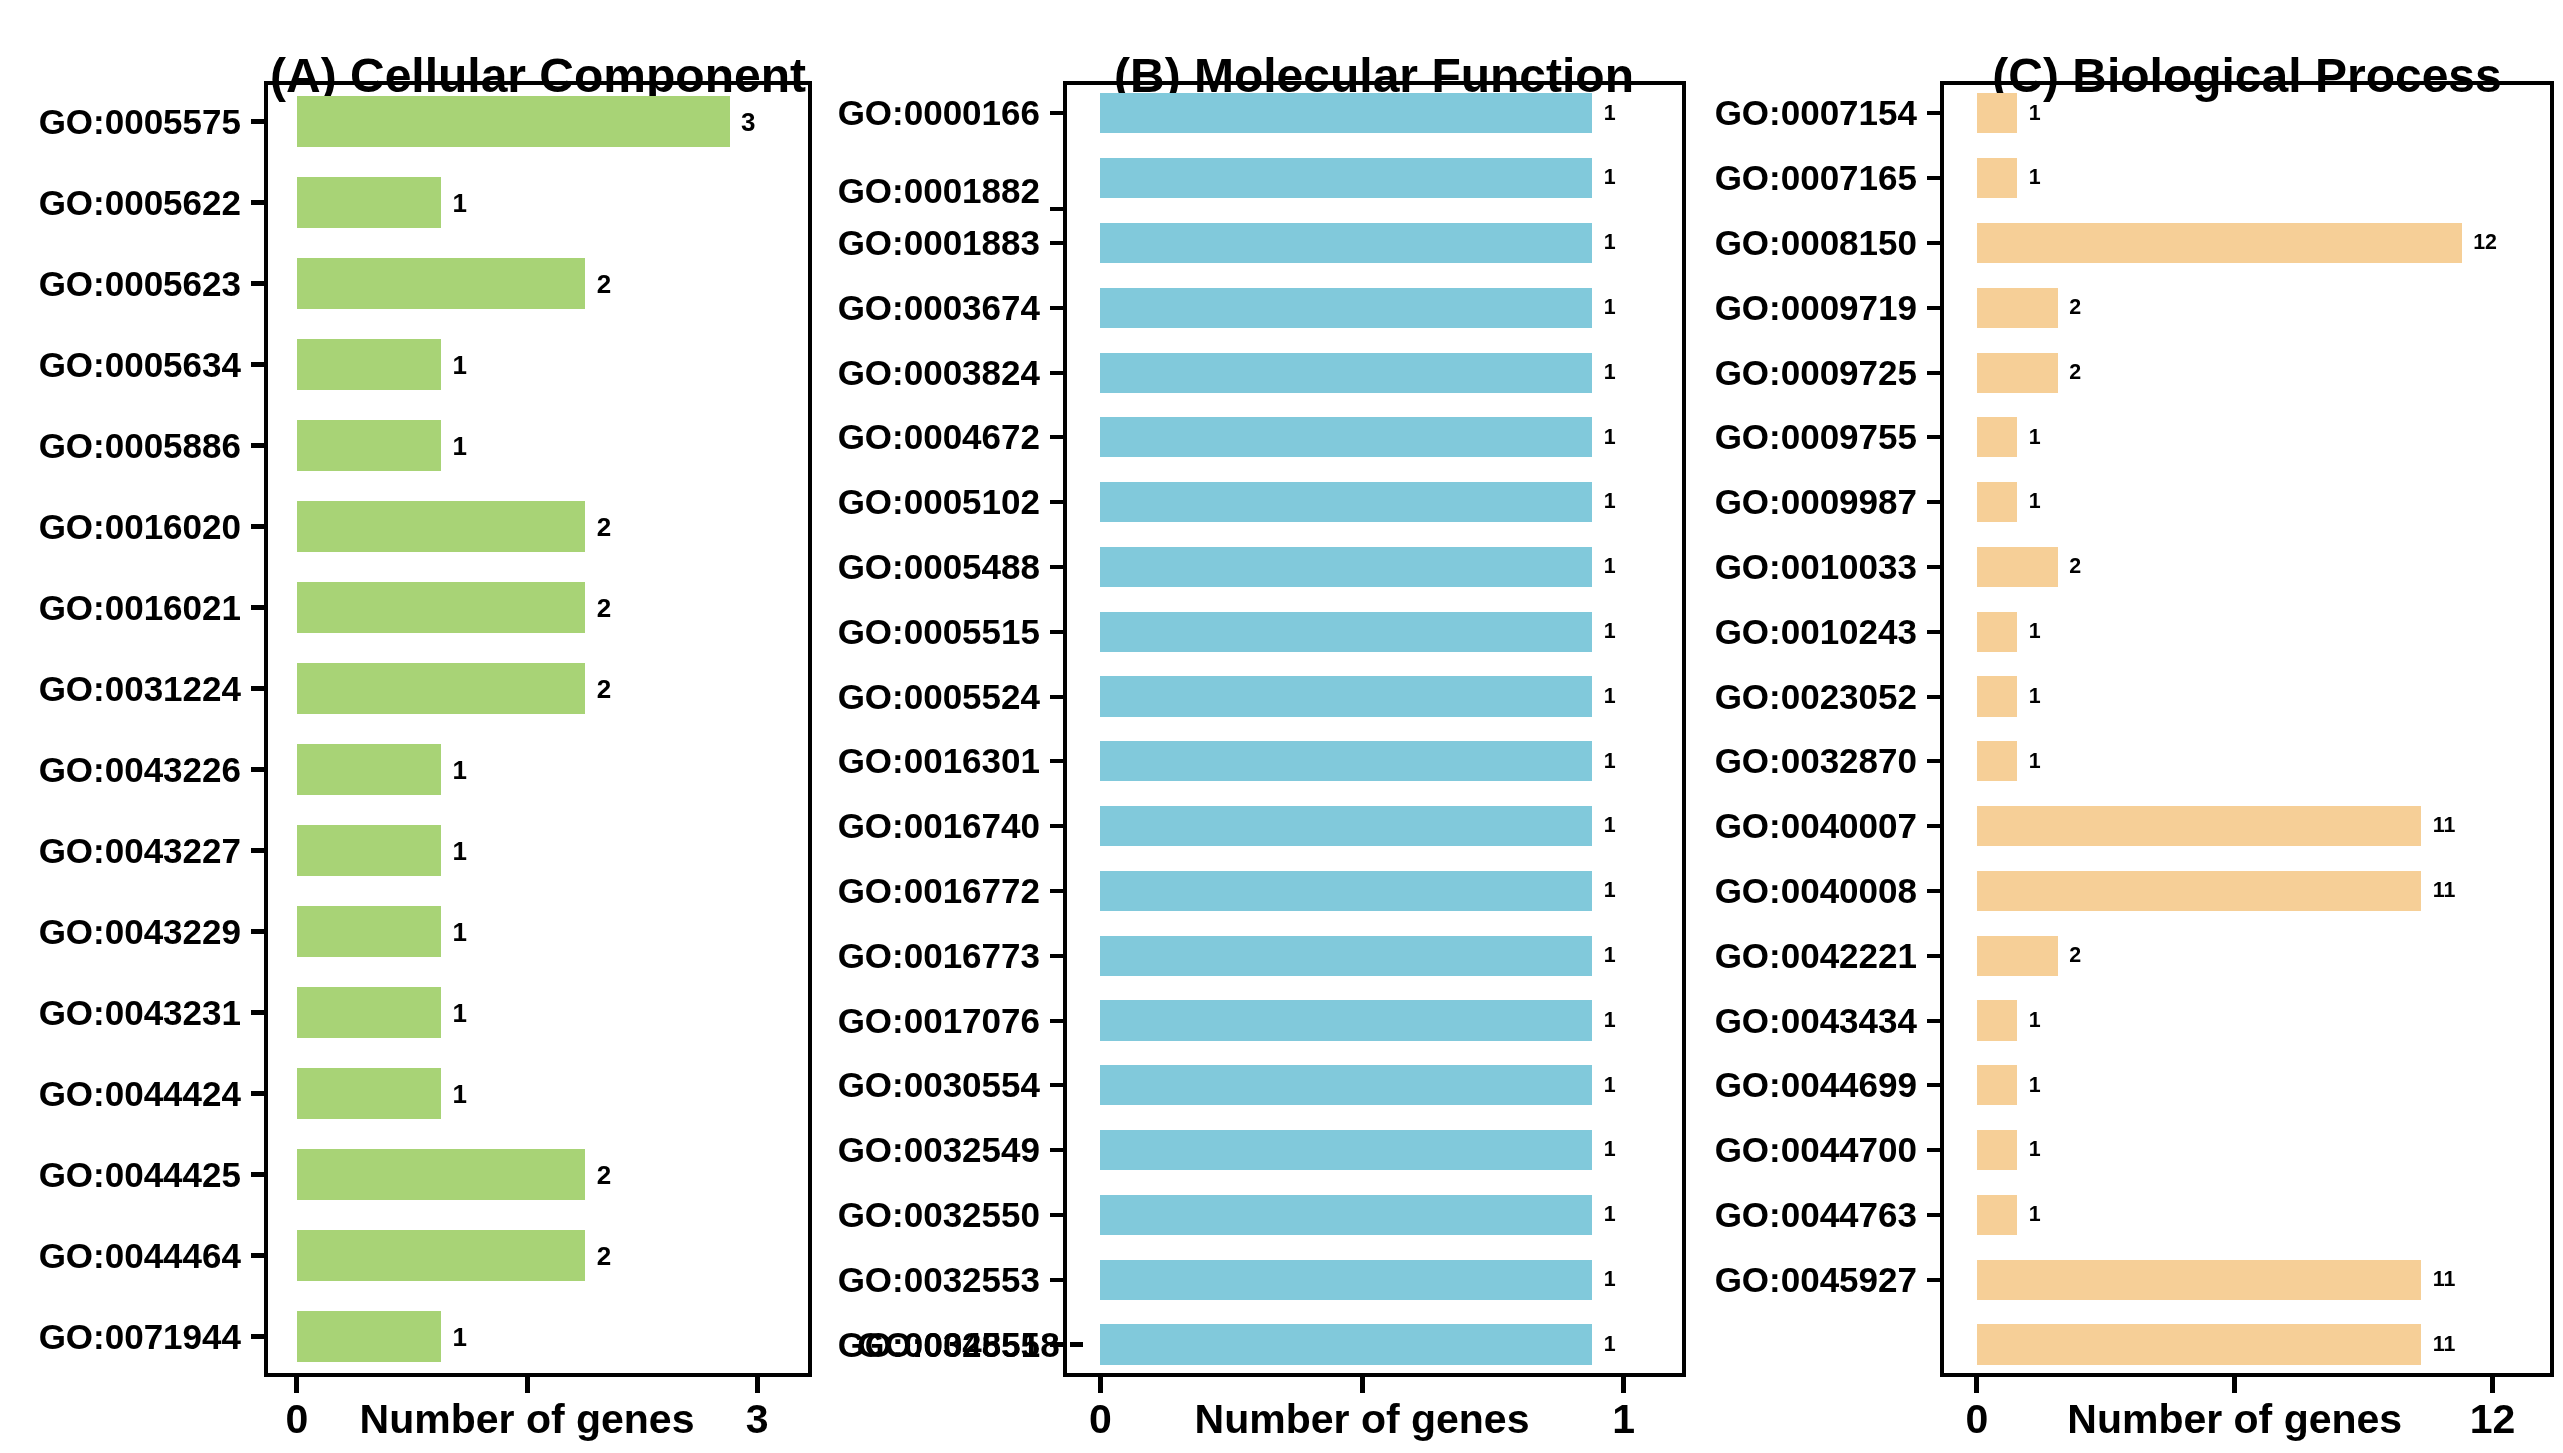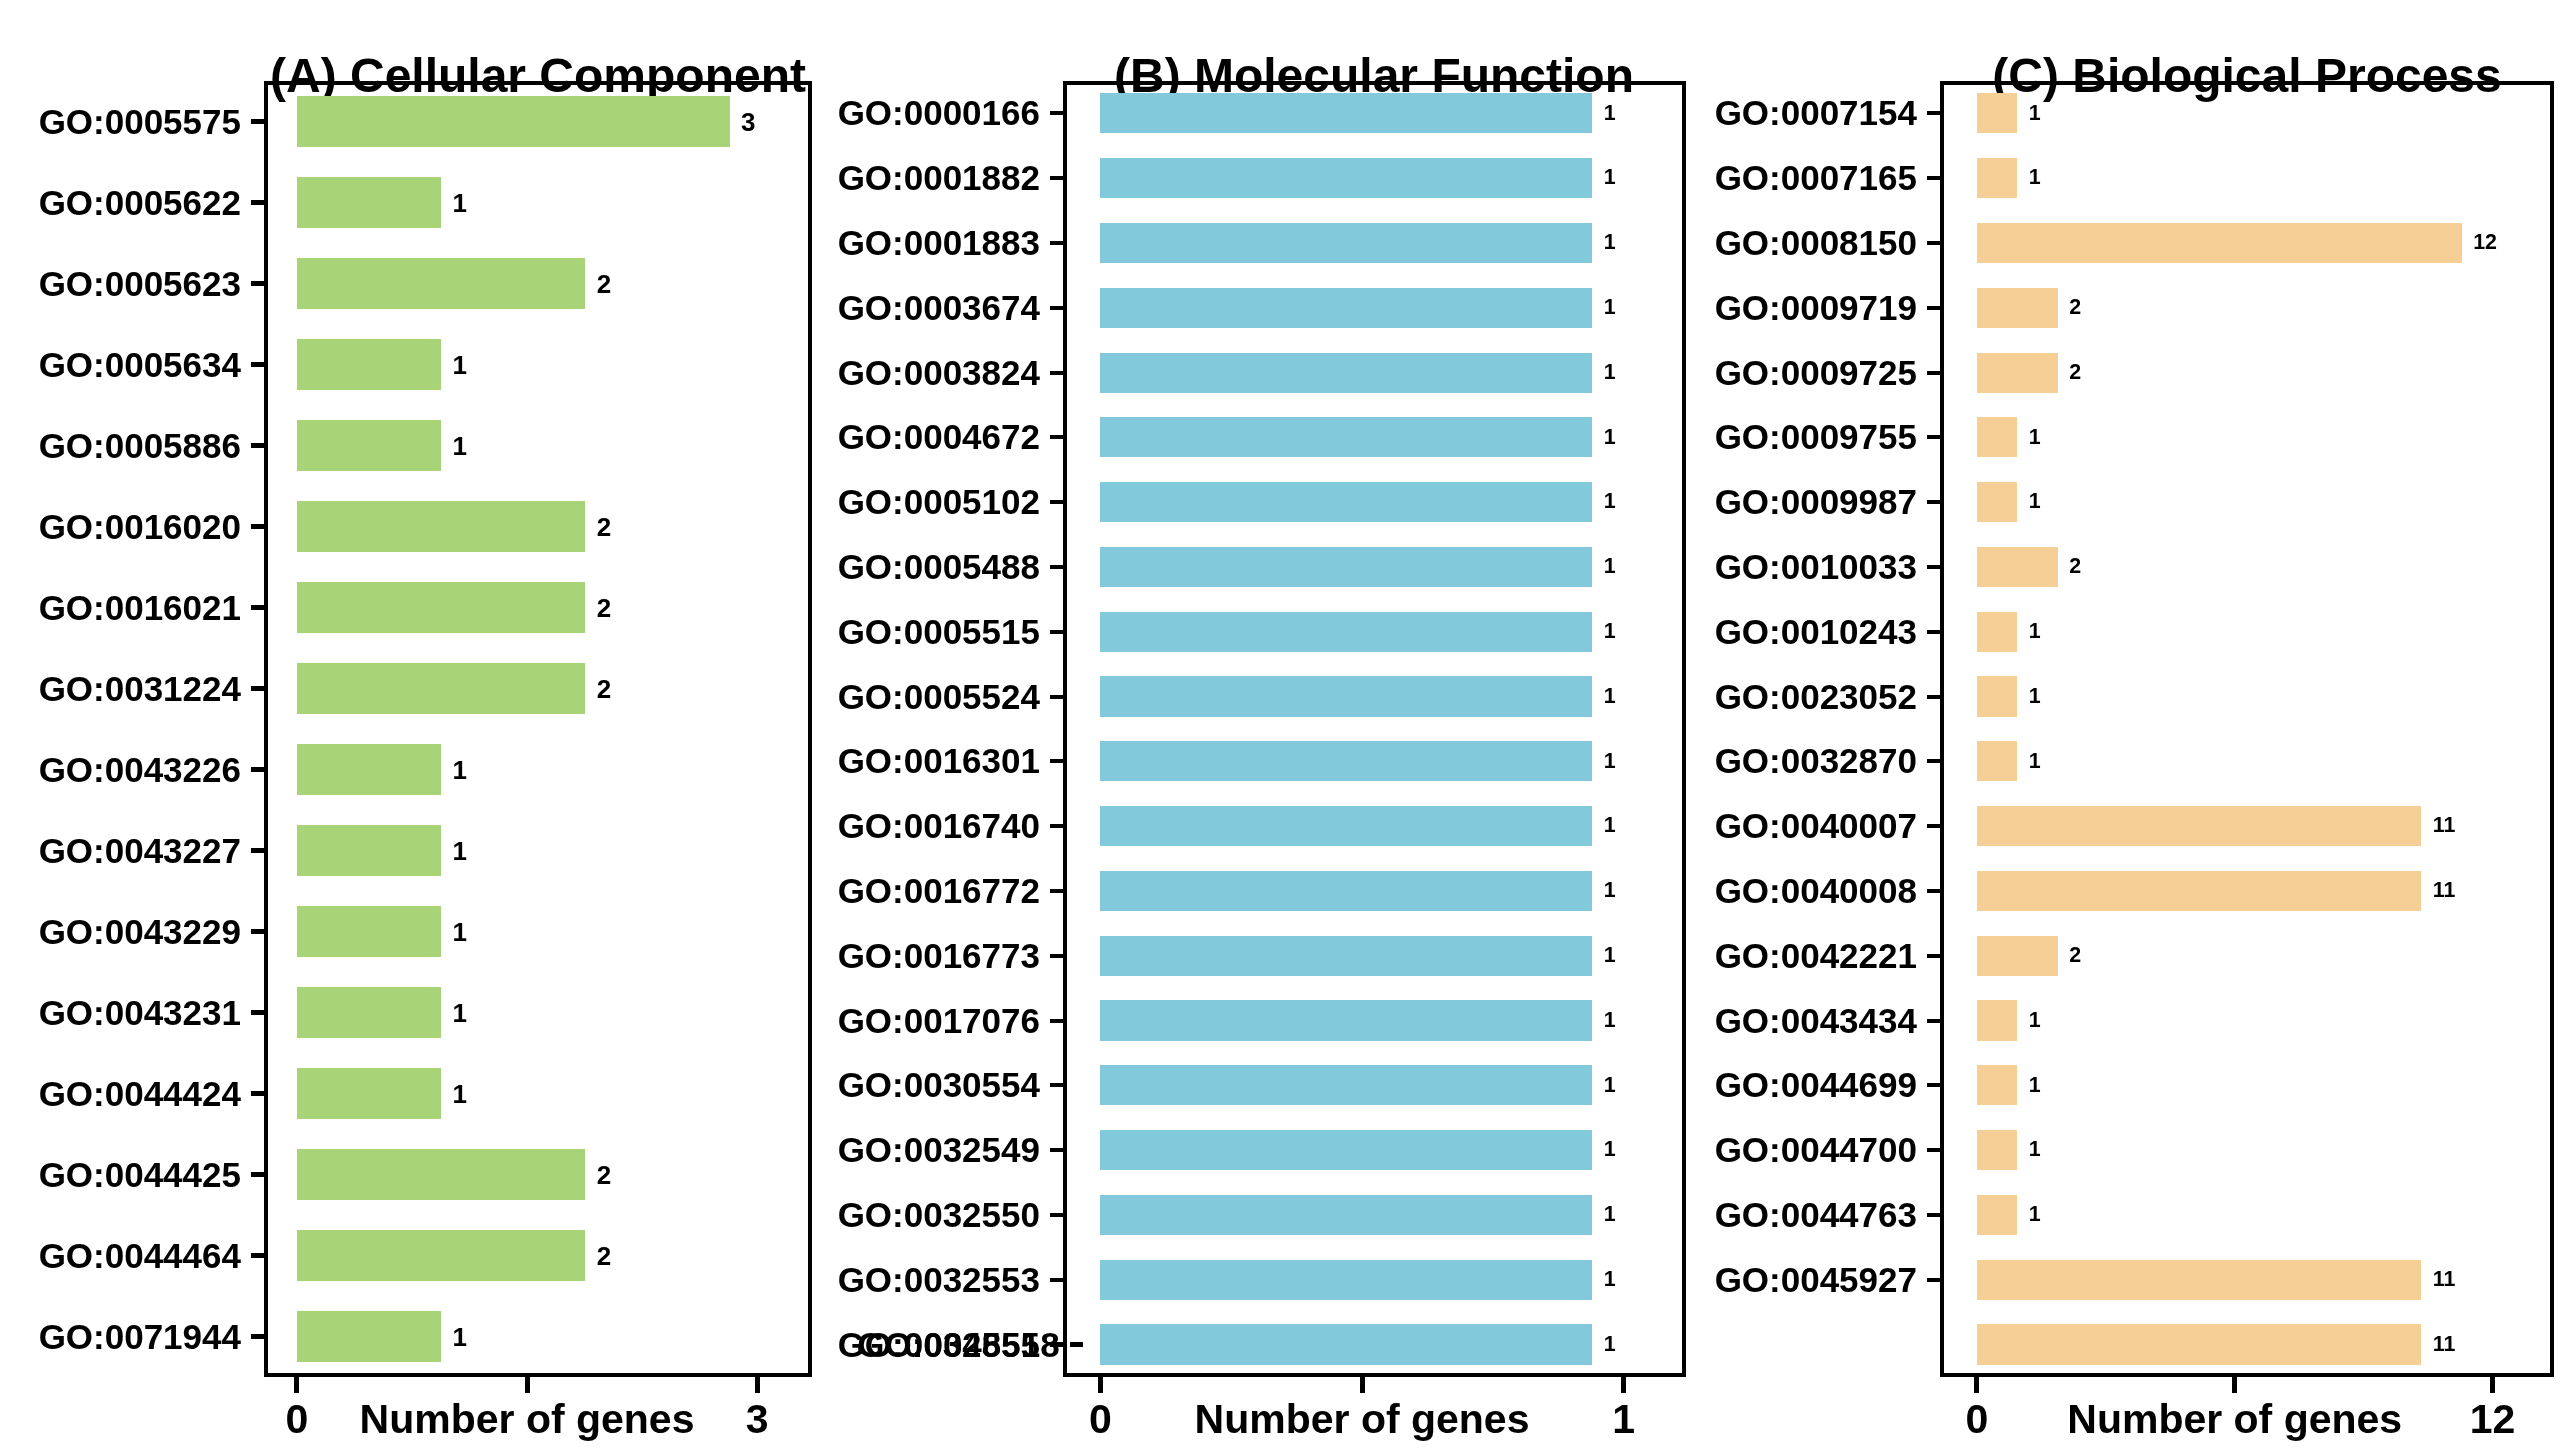--- a/index.html
+++ b/index.html
@@ -246,21 +246,21 @@
   <span class="xticklabel l1">3</span>
 </section>
 
 <section class="panel panel-b" style="--bar-color: #81c9db;">
   <h2 class="title">(B) Molecular Function</h2>
   <div class="ylabels">
       <div class="ylabel-row" style="height: 5%;">
         <span class="ylabel-text">GO:0000166</span>
         <span class="ytick"></span>
       </div>
-      <div class="ylabel-row" style="height: 5%;">
+      <div class="ylabel-row" style="height: 5%; align-items: flex-end;">
         <span class="ylabel-text">GO:0001882</span>
         <span class="ytick"></span>
       </div>
       <div class="ylabel-row" style="height: 5%;">
         <span class="ylabel-text">GO:0001883</span>
         <span class="ytick"></span>
       </div>
       <div class="ylabel-row" style="height: 5%;">
         <span class="ylabel-text">GO:0003674</span>
         <span class="ytick"></span>

